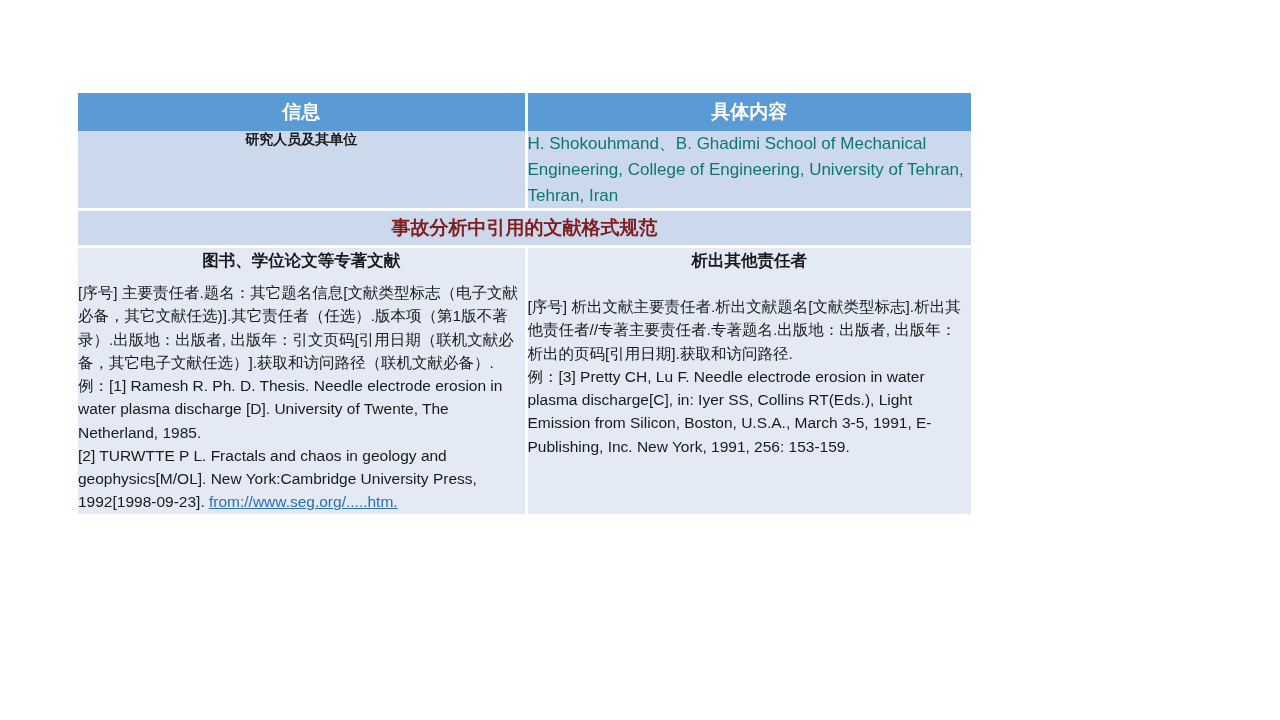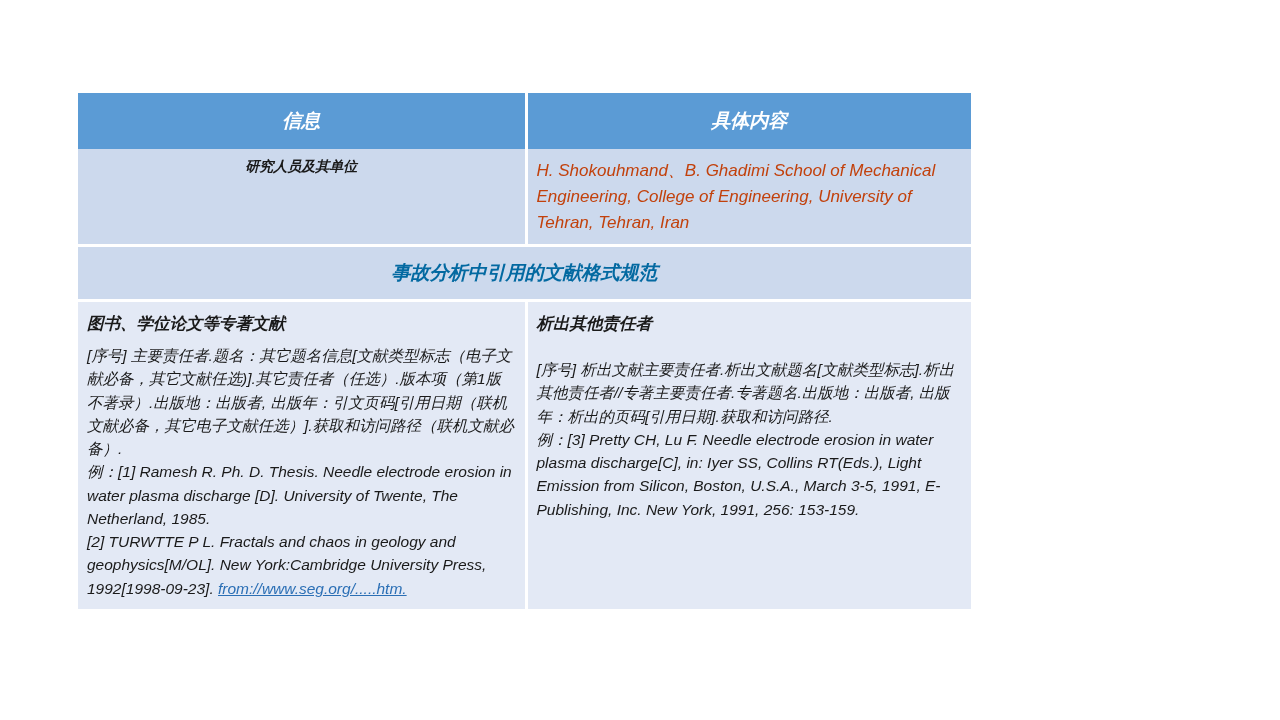--- a/index.html
+++ b/index.html
@@ -23,22 +23,21 @@
     top: 93px;
     width: 893px;
   }
   table.ref-table {
     border-collapse: collapse;
     width: 893px;
     table-layout: fixed;
   }
   table.ref-table td, table.ref-table th {
     vertical-align: top;
-    padding: 9px;
-    font-style: italic;
+    padding: 0;
   }
   .hdr-cell {
     background: #5b9bd5;
     color: #ffffff;
     font-weight: bold;
     font-size: 19px;
     text-align: center;
     height: 38px;
     line-height: 38px;
     border-right: 3px solid #ffffff;
@@ -53,50 +52,51 @@
     text-align: center;
     vertical-align: middle;
     border-right: 3px solid #ffffff;
     border-bottom: 3px solid #ffffff;
     padding: 8px 10px;
   }
   .label-cell.lighter { background: #e3e9f5; }
 
   .content-cell {
     background: #ccd9ed;
-    color: #c2410c;
+    color: #0f766e;
     font-size: 17px;
     line-height: 1.52;
     padding: 10px 12px 10px 10px;
     border-bottom: 3px solid #ffffff;
   }
   .content-cell.lighter { background: #e3e9f5; }
 
   .band-cell {
     background: #ccd9ed;
-    color: #0369a1;
+    color: #7f1d1d;
     font-weight: bold;
     font-size: 19px;
     text-align: center;
     height: 34px;
     line-height: 34px;
     border-bottom: 3px solid #ffffff;
   }
 
   .col-sub {
     background: #e3e9f5;
     padding: 8px 10px 14px 10px;
     font-size: 15.5px;
     line-height: 1.5;
     color: #1a1a1a;
   }
   .col-sub.left { border-right: 3px solid #ffffff; }
   .col-title {
     font-weight: bold;
     font-size: 16.5px;
+    text-align: center;
     display: block;
     margin-bottom: 8px;
   }
   .para { margin: 0; }
   .para + .para { margin-top: 0; }
   .spacer-line { height: 14px; }
   .link {
     color: #2b6fb5;
     text-decoration: underline;
   }

